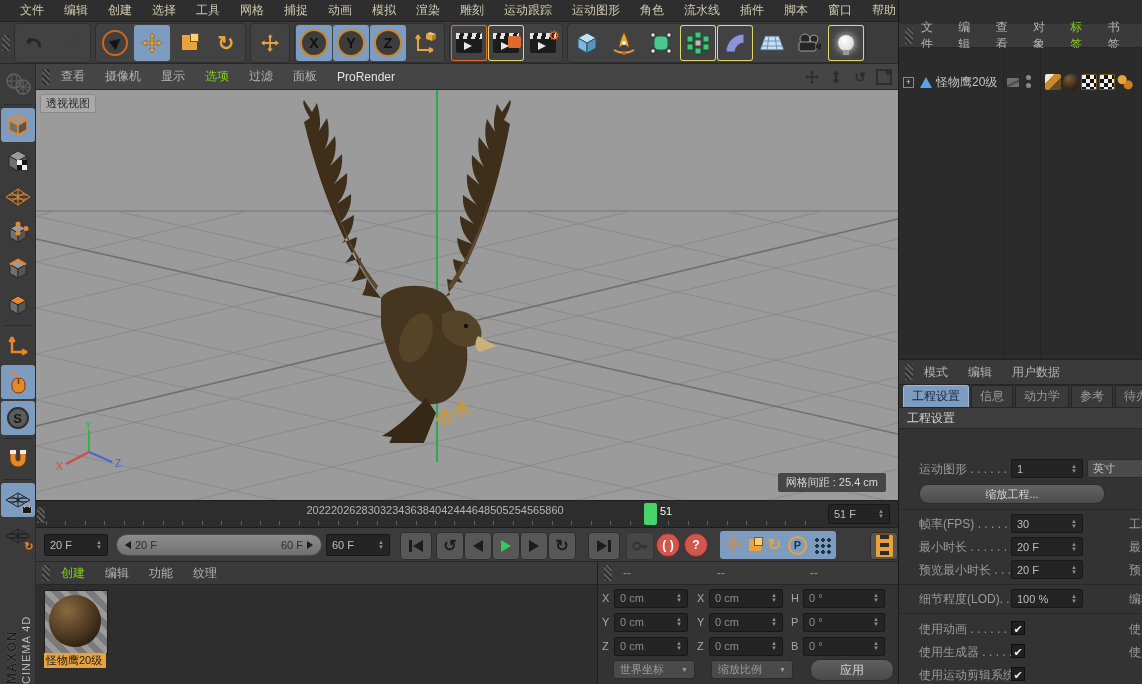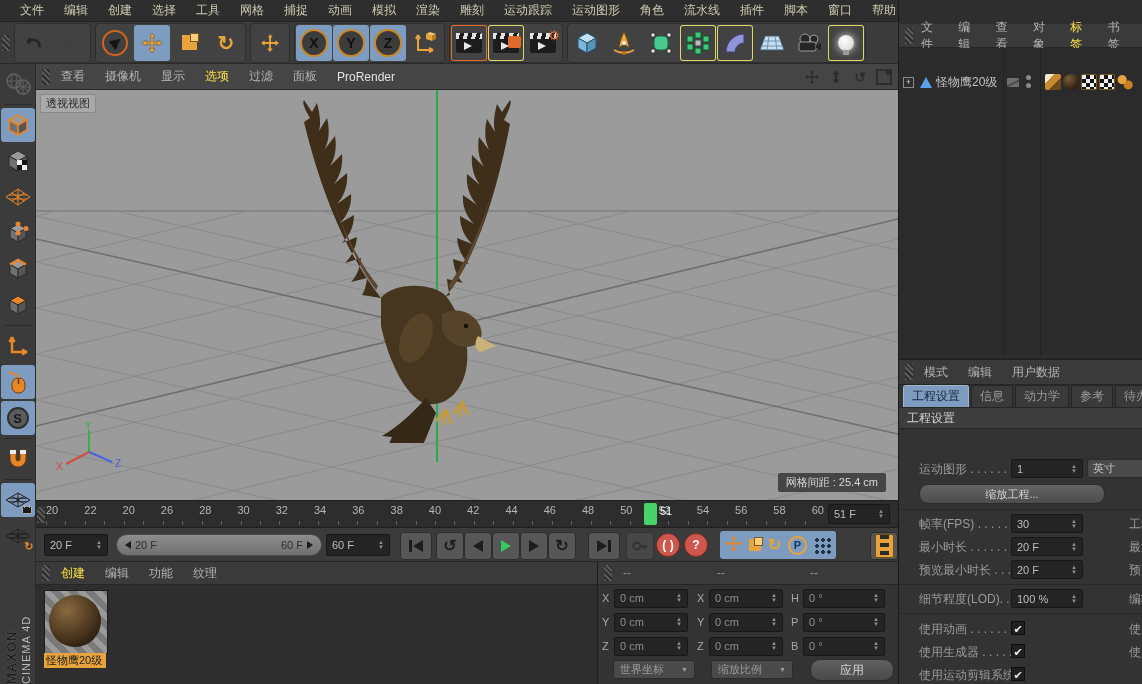--- a/index.html
+++ b/index.html
@@ -43,32 +43,32 @@
   .locky::before{content:"";position:absolute;left:1px;top:-4px;width:4px;height:4px;border:1px solid #aaa;border-bottom:none;border-radius:3px 3px 0 0;}
   .cc{position:absolute;right:1px;bottom:0;color:#e8862a;font-size:11px;font-weight:bold;}
   
   .brand{left:0;top:598px;width:36px;height:86px;display:flex;justify-content:center;gap:1px;}
   .vtext{writing-mode:vertical-rl;transform:rotate(180deg);letter-spacing:1px;}
   .maxon{font-weight:bold;font-size:13px;color:#1d1d1d;text-shadow:0 0 1px #8a8a8a;}
   .cine{font-size:11px;color:#b9b9b9;}
   
   .vpmenu{left:36px;top:64px;width:862px;height:26px;background:#454545;border-bottom:1px solid #2a2a2a;display:flex;align-items:center;gap:2px;padding:0 6px;box-sizing:border-box;}
   .vmi{padding:0 9px;color:#b3b3b3;}
-  .vmi.sel{color:#fde047;}
+  .vmi.sel{color:#84cc16;}
   .vmi.white{color:#e3e3e3;}
   .vpctl{margin-left:auto;display:flex;gap:8px;align-items:center;}
   .vpctl span{display:flex;align-items:center;justify-content:center;width:16px;height:16px;}
   .canvas{left:36px;top:90px;width:862px;height:410px;background:#9b9b9b;overflow:hidden;}
   .viewlabel{left:4px;top:4px;background:#a9a9a9;color:#2c2c2c;font-size:11px;padding:1px 5px;border:1px solid #8a8a8a;border-radius:2px;}
   .gridinfo{right:12px;bottom:8px;background:rgba(58,58,58,.88);color:#d8d8d8;font-size:11px;padding:2px 8px;border-radius:2px;}
   .maxbox{width:11px;height:11px;border:2px solid #2e2e2e;position:relative;box-sizing:border-box;}
   .maxbox::after{content:"";position:absolute;right:0;top:0;width:4px;height:4px;background:#2e2e2e;}
   
   .ruler{left:36px;top:500px;width:862px;height:28px;background:#2d2d2d;border-top:1px solid #1f1f1f;border-bottom:1px solid #1f1f1f;box-sizing:border-box;}
-  .ticks{position:absolute;left:10px;top:3px;width:778px;display:flex;justify-content:space-between;color:#b5b5b5;font-size:11px;}
+  .ticks{position:absolute;left:10px;top:3px;width:778px;display:flex;justify-content:center;color:#b5b5b5;font-size:11px;}
   .tickmarks{position:absolute;left:10px;bottom:2px;width:778px;height:4px;background:repeating-linear-gradient(90deg,#5f5f5f 0 1px,transparent 1px 19.45px);}
   .phead{position:absolute;left:608px;top:2px;width:13px;height:22px;background:#46d46a;border-radius:2px;}
   .pheadlbl{position:absolute;left:624px;top:4px;color:#e9ffe9;font-size:11px;}
   .cfbox{position:absolute;left:792px;top:3px;width:62px;height:20px;}
   .field{background:#242424;border:1px solid #181818;border-radius:2px;color:#bdbdbd;display:flex;align-items:center;padding:0 5px;font-size:11px;box-sizing:border-box;height:100%;}
   .spin{display:flex;flex-direction:column;align-items:center;margin-left:auto;color:#8d8d8d;font-size:6px;line-height:5px;}
   .spin::before{content:"▲";}.spin::after{content:"▼";}
   .transport{left:36px;top:528px;width:862px;height:34px;background:#3b3b3b;border-bottom:1px solid #272727;box-sizing:border-box;}
   .tfield{position:absolute;top:6px;height:22px;}
   .range{position:absolute;left:80px;top:6px;width:206px;height:22px;border-radius:11px;background:linear-gradient(180deg,#8d8d8d,#707070);border:1px solid #4a4a4a;display:flex;align-items:center;color:#2e2e2e;font-size:11px;padding:0 8px;box-sizing:border-box;gap:4px;}

